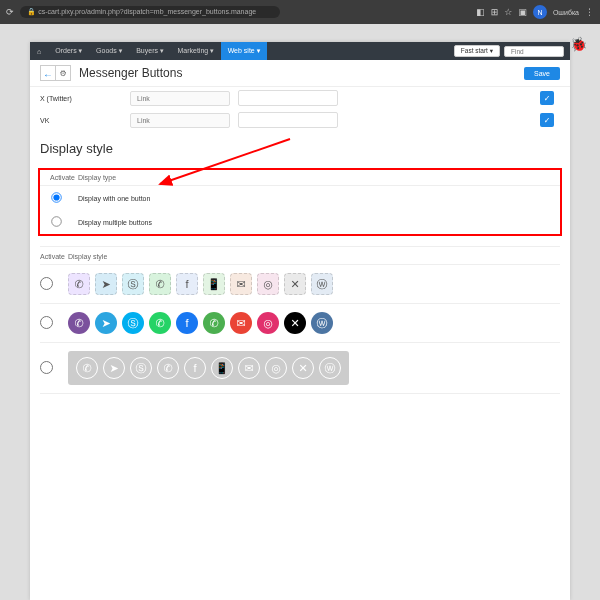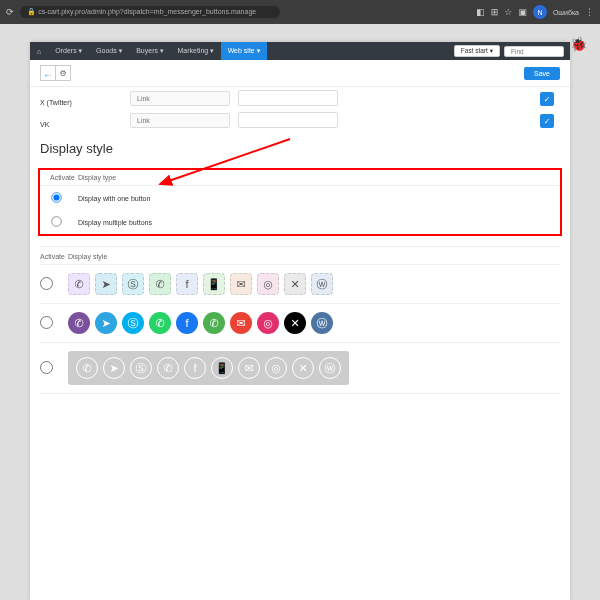--- a/index.html
+++ b/index.html
@@ -16,21 +16,21 @@
 .nav-item{padding:0 7px;height:18px;display:flex;align-items:center;cursor:pointer}
 .nav-item.active{background:#1e88e5;color:#fff}
 .nav-right{margin-left:auto;display:flex;align-items:center;gap:4px;padding-right:6px}
 .fast-start{background:#fff;color:#333;border:1px solid #ccc;padding:1px 6px;font-size:6.5px;border-radius:2px}
 .search{background:#fff;color:#999;border:1px solid #ccc;padding:1px 6px;font-size:6.5px;border-radius:2px;width:60px}
 .heading-row{display:flex;align-items:center;padding:5px 10px;border-bottom:1px solid #eee}
 .back-btn{border:1px solid #ccc;width:16px;height:16px;display:flex;align-items:center;justify-content:center;color:#1e88e5;font-size:10px;background:#fff}
 .gear-btn{border:1px solid #ccc;width:16px;height:16px;display:flex;align-items:center;justify-content:center;color:#666;font-size:8px;background:#fff;margin-left:-1px}
 .h1{font-size:12px;color:#333;font-weight:400;margin-left:8px}
 .save{margin-left:auto;background:#1e88e5;color:#fff;border:none;padding:3px 10px;font-size:7px;border-radius:2px}
-.form-row{display:flex;align-items:flex-end;padding:3px 10px}
+.form-row{display:flex;align-items:center;padding:3px 10px}
 .form-label{width:90px;font-size:7px;color:#333}
 .form-input{border:1px solid #ddd;background:#fafafa;color:#aaa;padding:3px 6px;font-size:7px;width:100px;border-radius:2px}
 .form-box{border:1px solid #ddd;height:16px;width:100px;margin-left:8px;border-radius:2px}
 .check{margin-left:auto;background:#1e88e5;color:#fff;width:14px;height:14px;display:flex;align-items:center;justify-content:center;font-size:8px;border-radius:2px;margin-right:6px}
 .section-title{font-size:13px;color:#333;padding:10px 10px 8px;font-weight:400}
 .highlight-box{border:2px solid red;margin:4px 8px;padding:0}
 .table-head{display:flex;padding:4px 10px;border-bottom:1px solid #eee;font-size:7px;color:#666}
 .th1{width:28px}
 .opt-row{display:flex;align-items:center;padding:5px 10px;font-size:7px;color:#333}
 .radio{width:28px}
@@ -76,20 +76,21 @@
       <div class="nav-item active">Web site ▾</div>
       <div class="nav-right">
         <span class="fast-start">Fast start ▾</span>
         <input class="search" placeholder="Find" style="">
       </div>
     </div>
 
     <div class="heading-row">
       <div class="back-btn">←</div>
       <div class="gear-btn">⚙</div>
+      <div class="h1">Messenger Buttons</div>
       <button class="save">Save</button>
     </div>
 
     <div class="form-row">
       <div class="form-label">X (Twitter)</div>
       <input class="form-input" placeholder="Link" style="">
       <div class="form-box"></div>
       <div class="check">✓</div>
     </div>
     <div class="form-row">

